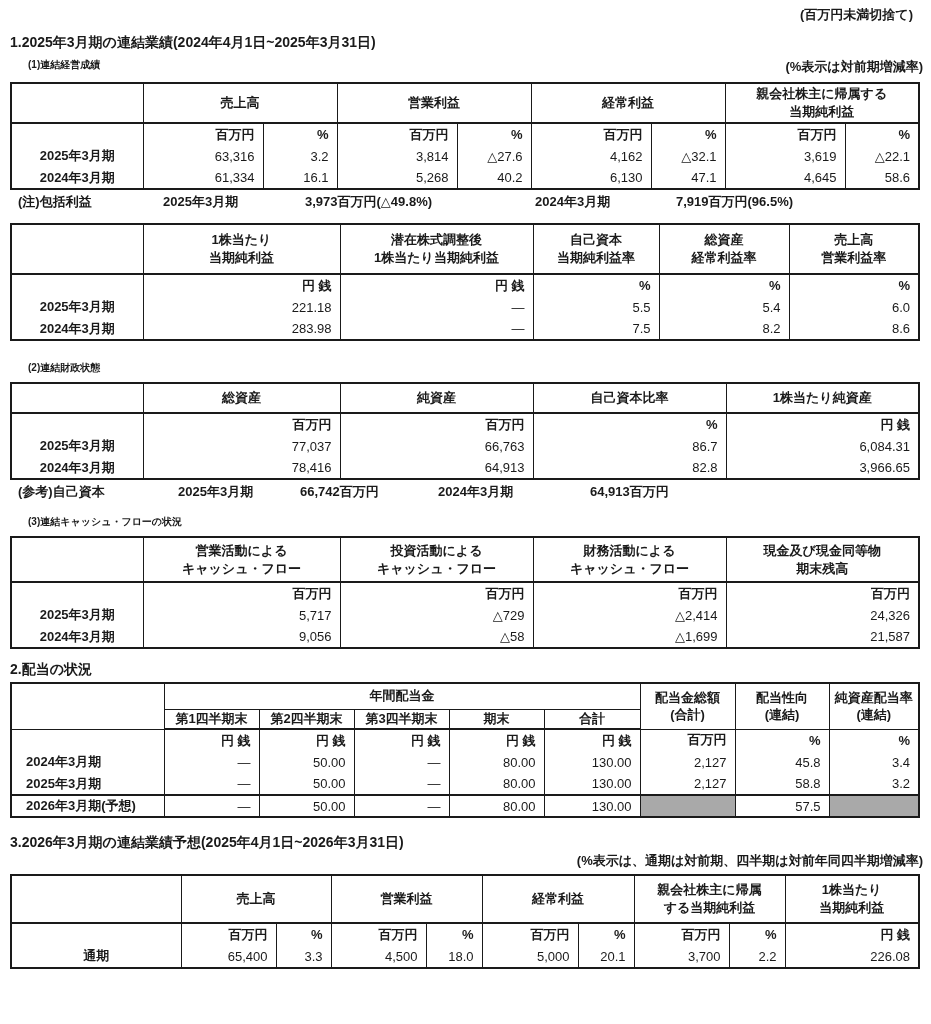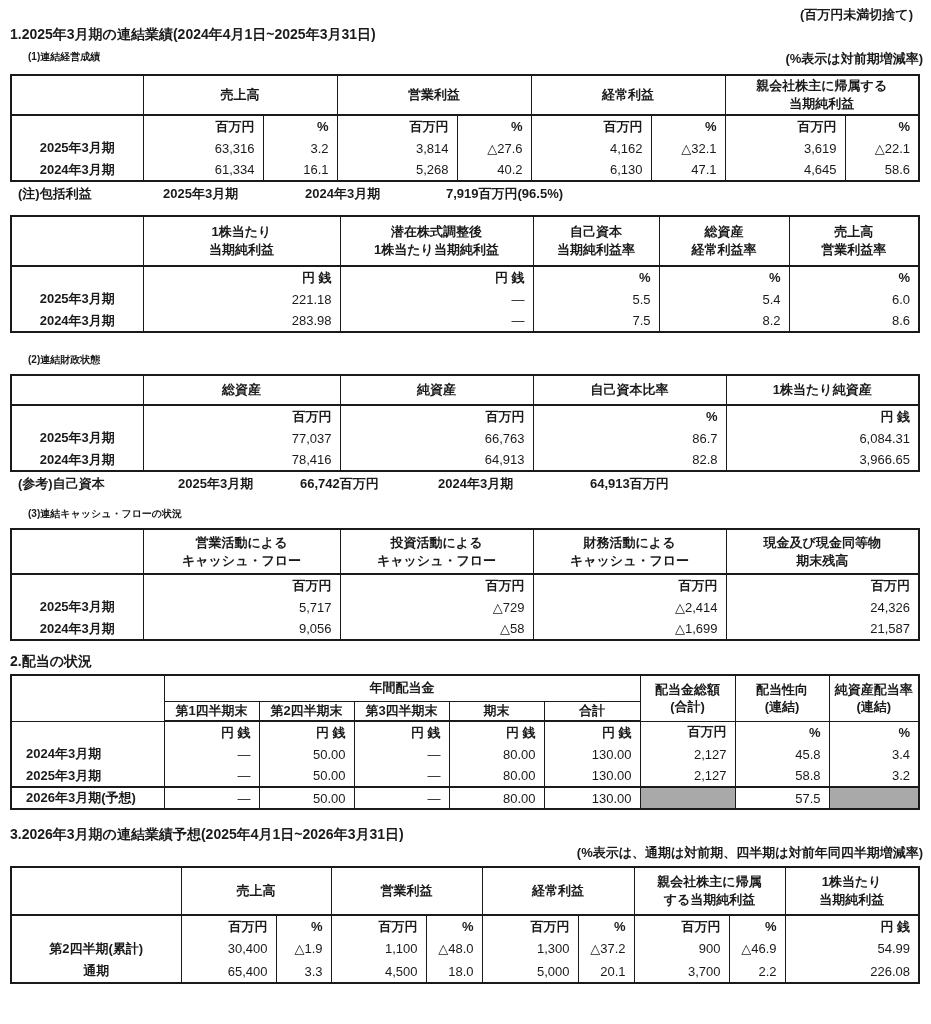--- a/index.html
+++ b/index.html
@@ -2,21 +2,21 @@
 <html><head>
 <meta charset="utf-8">
 <style>
   html,body{margin:0;padding:0;background:#fff;}
   body{
     width:931px;height:1024px;overflow:hidden;
     font-family:"Liberation Sans","DejaVu Sans",sans-serif;
     color:#1a1a1a;font-size:13px;box-sizing:border-box;padding-top:6px;
   }
   .topnote{ text-align:right; padding-right:18px; font-weight:bold; height:18px; }
-  .h1{ font-weight:bold; font-size:14px; padding-left:10px; margin-top:2px; height:18px; }
+  .h1{ font-weight:bold; font-size:14px; padding-left:10px; margin-top:10px; height:18px; }
   .h2{ font-weight:bold; font-size:10px; padding-left:28px; height:18px; }
   .subrow{ display:flex; justify-content:space-between; margin-top:6px; height:18px; }
   .rnote{ font-weight:bold; text-align:right; padding-right:8px; }
   .mt20{margin-top:20px;} .mt14{margin-top:14px;} .mt12{margin-top:12px;} .mt16{margin-top:16px;}
 
   table.t{
     border-collapse:collapse; table-layout:fixed; margin-left:10px; margin-top:6px;
     border:2px solid #1a1a1a; width:910px;
   }
   .t th,.t td{ border:1px solid #1a1a1a; padding:0; overflow:hidden; box-sizing:border-box; }
@@ -115,20 +115,21 @@
       <td class="n">47.1</td>
       <td class="n">4,645</td>
       <td class="n">58.6</td>
     </tr>
   </tbody>
 </table>
 
 <div class="noteline">
   <span class="ns w145">(注)包括利益</span>
   <span class="ns w142">2025年3月期</span>
+  <span class="ns w230">3,973百万円(△49.8%)</span>
   <span class="ns w141">2024年3月期</span>
   <span class="ns">7,919百万円(96.5%)</span>
 </div>
 
 <table class="t t2 mt12" style="margin-top:12px">
   <colgroup>
     <col style="width:132px">
       <col style="width:197px">
       <col style="width:193px">
     <col style="width:126px">
@@ -394,32 +395,20 @@
       <td>%</td>
       <td>百万円</td>
       <td>%</td>
       <td>百万円</td>
       <td>%</td>
       <td>百万円</td>
       <td>%</td>
       <td>円 銭</td>
     </tr>
     <tr class="d">
-      <td class="rl">第2四半期(累計)</td>
-      <td class="n">30,400</td>
-      <td class="n">△1.9</td>
-      <td class="n">1,100</td>
-      <td class="n">△48.0</td>
-      <td class="n">1,300</td>
-      <td class="n">△37.2</td>
-      <td class="n">900</td>
-      <td class="n">△46.9</td>
-      <td class="n">54.99</td>
-    </tr>
-    <tr class="d">
       <td class="rl">通期</td>
       <td class="n">65,400</td>
       <td class="n">3.3</td>
       <td class="n">4,500</td>
       <td class="n">18.0</td>
       <td class="n">5,000</td>
       <td class="n">20.1</td>
       <td class="n">3,700</td>
       <td class="n">2.2</td>
       <td class="n">226.08</td>

